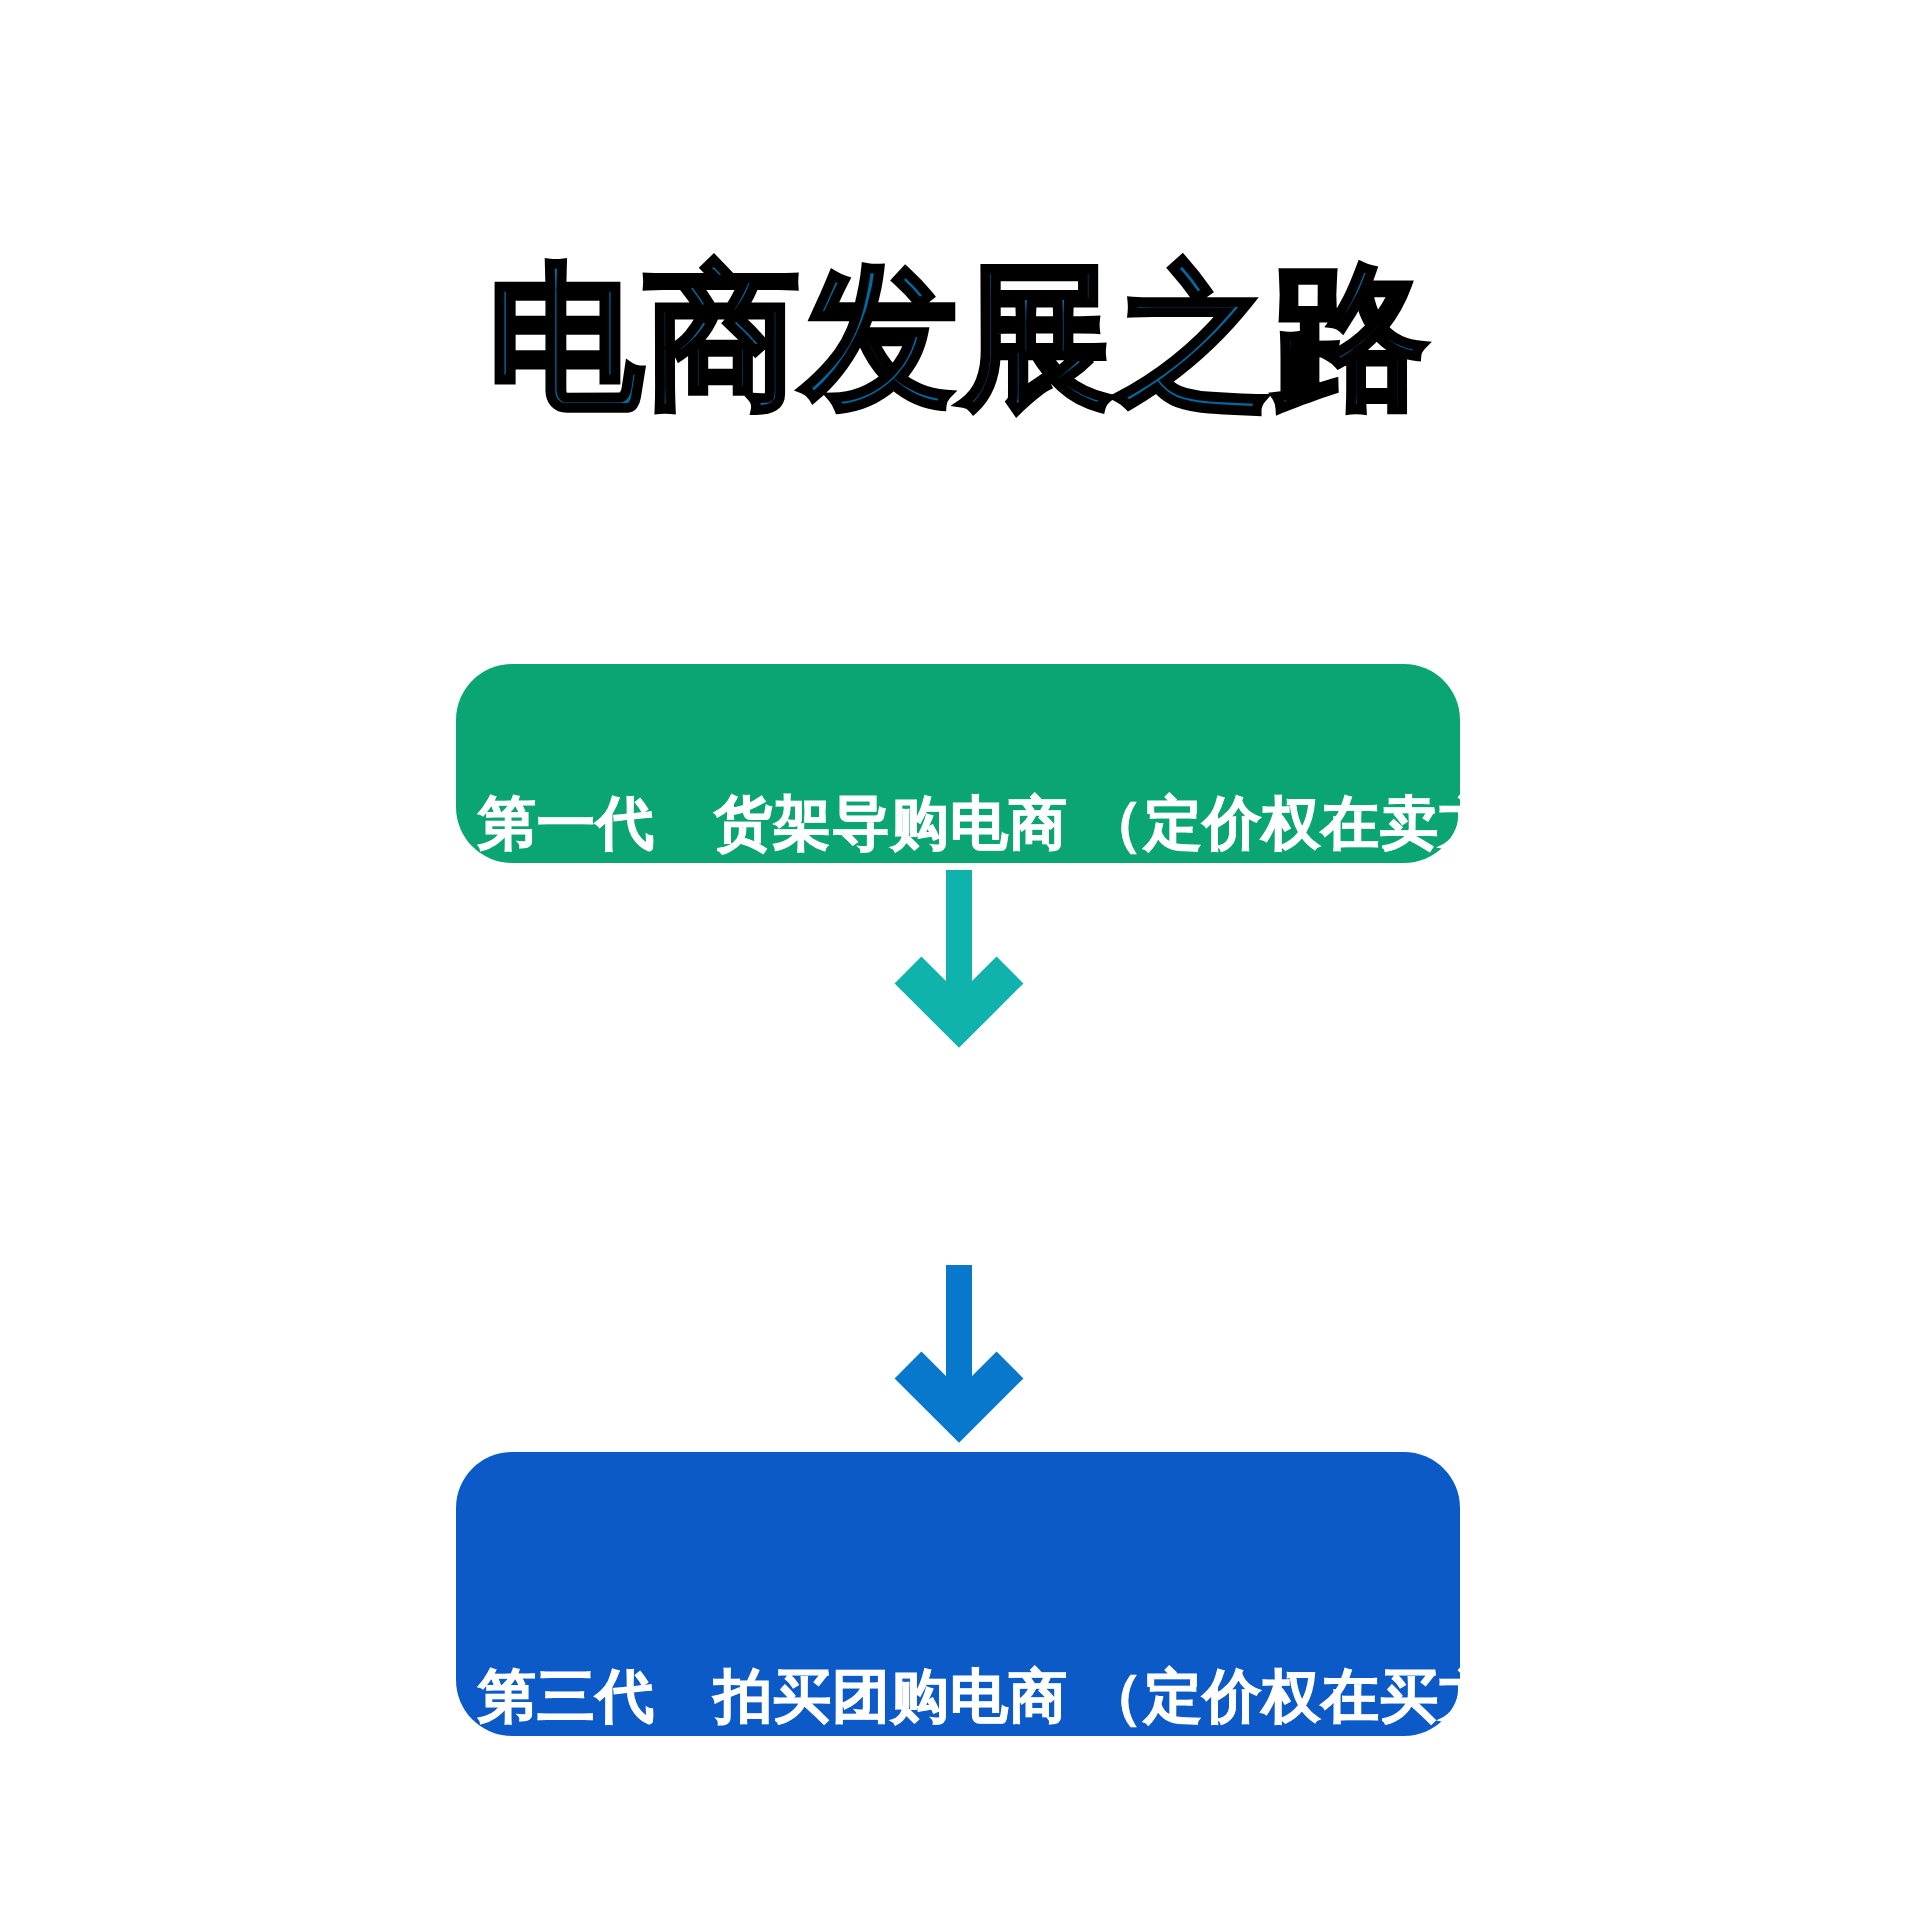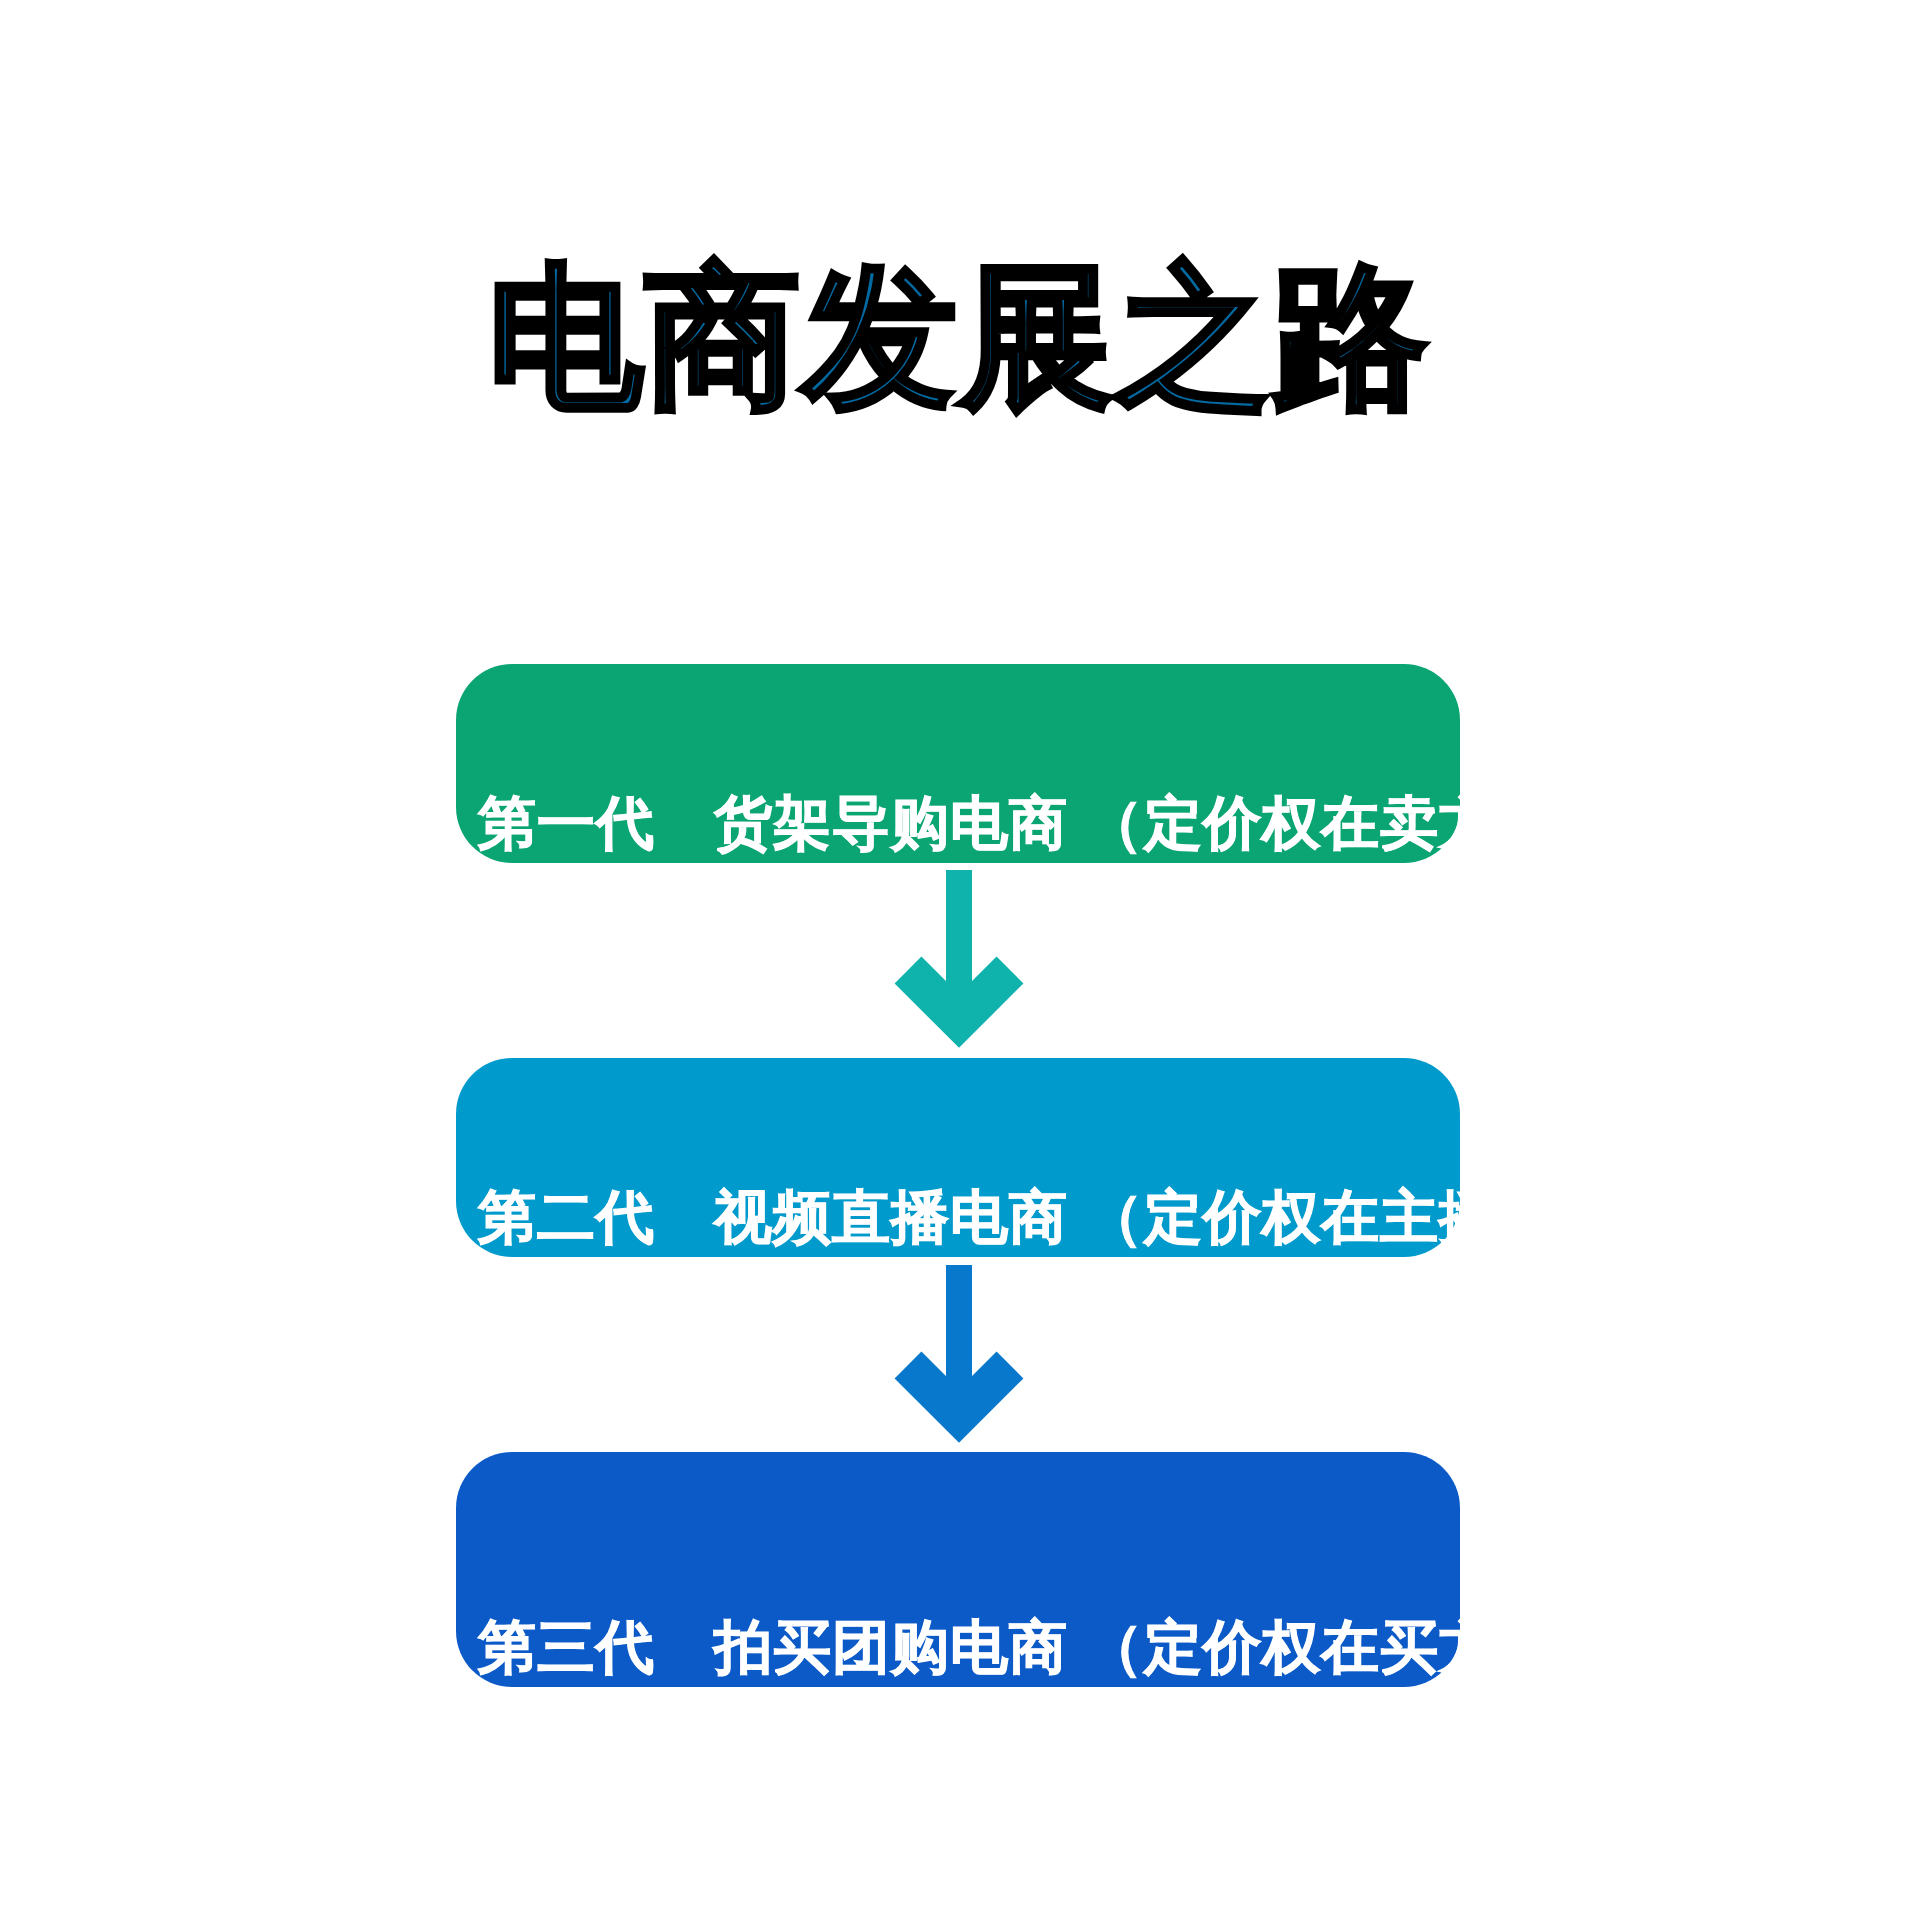--- a/index.html
+++ b/index.html
@@ -35,21 +35,21 @@
     left: 456px;
     width: 1004px;
     border-radius: 56px;
     display: flex;
     align-items: flex-end;
     box-sizing: border-box;
     padding-left: 22px;
   }
   .step-1 { top: 664px;  height: 199px; }
   .step-2 { top: 1058px; height: 199px; }
-  .step-3 { top: 1452px; height: 235px; }
+  .step-3 { top: 1452px; height: 284px; }
   .step-label {
     color: #ffffff;
     font-size: 58px;
     font-weight: bold;
     -webkit-text-stroke: 1px #ffffff;
     letter-spacing: 1px;
     white-space: nowrap;
   }
   .arrow {
     position: absolute;
@@ -69,23 +69,20 @@
 
   <div class="step step-1" style="background-color: rgb(10, 165, 115);">
     <span class="step-label">第一代　货架导购电商 （定价权在卖方）</span>
   </div>
 
   <svg class="arrow arrow-1" viewBox="0 0 140 190">
     <line x1="70" y1="4" x2="70" y2="140" stroke-width="26" stroke-linecap="butt" stroke="#0FB3AC"></line>
     <polyline points="19,104 70,155 121,104" fill="none" stroke-width="38" stroke-linejoin="miter" stroke-linecap="butt" stroke="#0FB3AC"></polyline>
   </svg>
 
-  <div class="step step-2" style="background-color: rgb(0, 154, 205);">
-    <span class="step-label">第二代　视频直播电商 （定价权在主播）</span>
-  </div>
 
   <svg class="arrow arrow-2" viewBox="0 0 140 190">
     <line x1="70" y1="4" x2="70" y2="140" stroke-width="26" stroke-linecap="butt" stroke="#0878CC"></line>
     <polyline points="19,104 70,155 121,104" fill="none" stroke-width="38" stroke-linejoin="miter" stroke-linecap="butt" stroke="#0878CC"></polyline>
   </svg>
 
   <div class="step step-3" style="background-color: rgb(11, 90, 200);">
     <span class="step-label">第三代　拍买团购电商 （定价权在买方）</span>
   </div>
 

